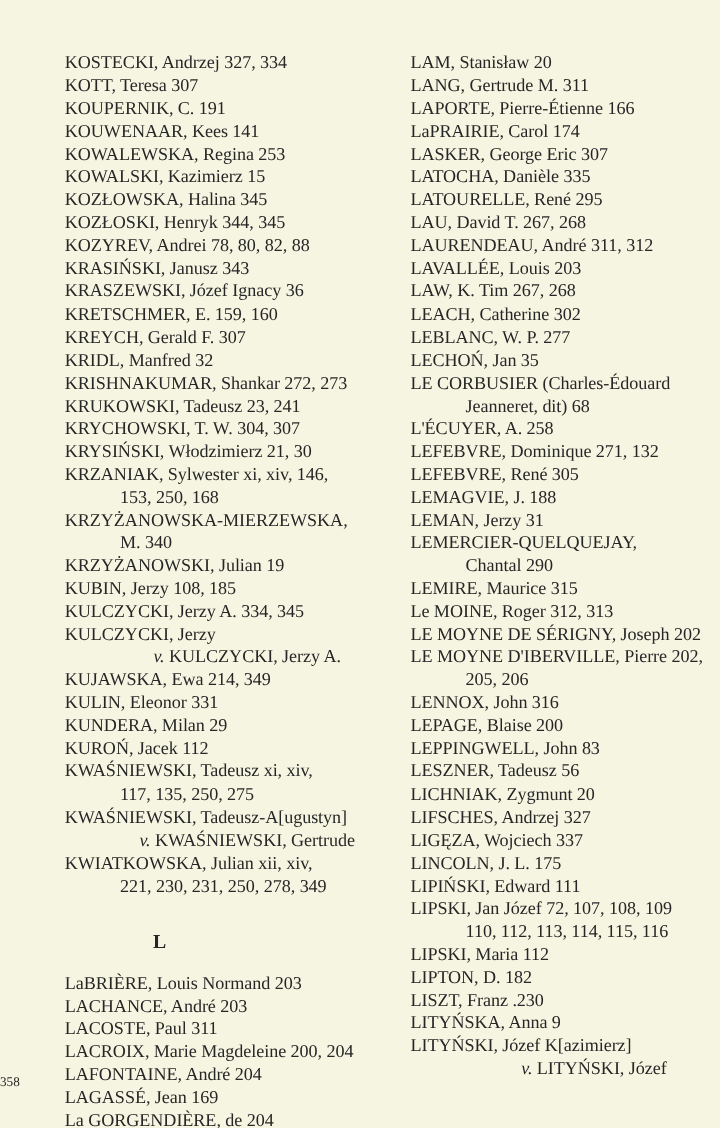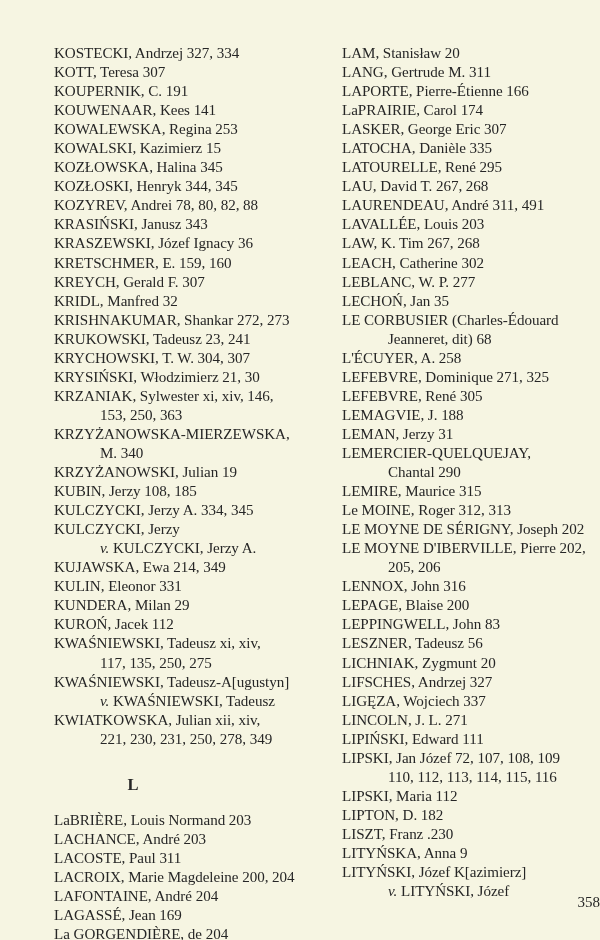--- a/index.html
+++ b/index.html
@@ -40,39 +40,40 @@
     white-space: nowrap;
     letter-spacing: -0.05px;
   }
   .entry .cont {
     display: block;
     padding-left: 46px;
   }
   .entry .xref {
     display: block;
     padding-left: 46px;
+    text-align: center;
   }
   .entry .xref .v {
     font-style: italic;
   }
   .section-letter {
     font-size: 16.5px;
     font-weight: bold;
     text-align: center;
     padding: 26px 0 17px 0;
     line-height: 19px;
     padding-right: 100px;
   }
   .folio {
     position: absolute;
     left: 0;
     right: 0;
     top: 893px;
-    text-align: right;
-    font-size: 15px;
+    text-align: left;
+    font-size: 11px;
     line-height: 18px;
   }
 </style>
 </head>
 <body>
 
 <div class="page">
   <div class="columns">
     <div class="column left" id="col-left">
         <div class="entry"><span>KOSTECKI, Andrzej   327, 334</span></div>
@@ -86,76 +87,76 @@
         <div class="entry"><span>KOZYREV, Andrei   78, 80, 82, 88</span></div>
         <div class="entry"><span>KRASIŃSKI, Janusz  343</span></div>
         <div class="entry"><span>KRASZEWSKI, Józef Ignacy   36</span></div>
         <div class="entry"><span>KRETSCHMER, E.   159, 160</span></div>
         <div class="entry"><span>KREYCH, Gerald F.   307</span></div>
         <div class="entry"><span>KRIDL, Manfred   32</span></div>
         <div class="entry"><span>KRISHNAKUMAR, Shankar   272, 273</span></div>
         <div class="entry"><span>KRUKOWSKI, Tadeusz   23, 241</span></div>
         <div class="entry"><span>KRYCHOWSKI, T. W.   304, 307</span></div>
         <div class="entry"><span>KRYSIŃSKI, Włodzimierz   21, 30</span></div>
-        <div class="entry"><span>KRZANIAK, Sylwester   xi, xiv, 146,</span><span class="cont">153, 250, 363</span></div>
+        <div class="entry"><span>KRZANIAK, Sylwester   xi, xiv, 146,</span><span class="cont">153, 250, 168</span></div>
         <div class="entry"><span>KRZYŻANOWSKA-MIERZEWSKA,</span><span class="cont">M.   340</span></div>
         <div class="entry"><span>KRZYŻANOWSKI, Julian   19</span></div>
         <div class="entry"><span>KUBIN, Jerzy   108, 185</span></div>
         <div class="entry"><span>KULCZYCKI, Jerzy A.   334, 345</span></div>
         <div class="entry"><span>KULCZYCKI, Jerzy</span><span class="xref"><span class="v">v.</span><span> KULCZYCKI, Jerzy A.</span></span></div>
         <div class="entry"><span>KUJAWSKA, Ewa  214, 349</span></div>
         <div class="entry"><span>KULIN, Eleonor  331</span></div>
         <div class="entry"><span>KUNDERA, Milan  29</span></div>
         <div class="entry"><span>KUROŃ, Jacek   112</span></div>
         <div class="entry"><span>KWAŚNIEWSKI, Tadeusz   xi, xiv,</span><span class="cont">117, 135, 250, 275</span></div>
-        <div class="entry"><span>KWAŚNIEWSKI, Tadeusz-A[ugustyn]</span><span class="xref"><span class="v">v.</span><span> KWAŚNIEWSKI, Tadeusz</span></span></div>
+        <div class="entry"><span>KWAŚNIEWSKI, Tadeusz-A[ugustyn]</span><span class="xref"><span class="v">v.</span><span> KWAŚNIEWSKI, Gertrude</span></span></div>
         <div class="entry"><span>KWIATKOWSKA, Julian  xii, xiv,</span><span class="cont">221, 230, 231, 250, 278, 349</span></div>
         <div class="section-letter">L</div>
         <div class="entry"><span>LaBRIÈRE, Louis Normand   203</span></div>
         <div class="entry"><span>LACHANCE, André  203</span></div>
         <div class="entry"><span>LACOSTE, Paul   311</span></div>
         <div class="entry"><span>LACROIX, Marie Magdeleine  200, 204</span></div>
         <div class="entry"><span>LAFONTAINE, André  204</span></div>
         <div class="entry"><span>LAGASSÉ, Jean   169</span></div>
         <div class="entry"><span>La GORGENDIÈRE, de  204</span></div>
       </div>
     <div class="column right" id="col-right">
         <div class="entry"><span>LAM, Stanisław  20</span></div>
         <div class="entry"><span>LANG, Gertrude M.   311</span></div>
         <div class="entry"><span>LAPORTE, Pierre-Étienne   166</span></div>
         <div class="entry"><span>LaPRAIRIE, Carol  174</span></div>
         <div class="entry"><span>LASKER, George Eric  307</span></div>
         <div class="entry"><span>LATOCHA, Danièle  335</span></div>
         <div class="entry"><span>LATOURELLE, René  295</span></div>
         <div class="entry"><span>LAU, David T.   267, 268</span></div>
-        <div class="entry"><span>LAURENDEAU, André  311, 491</span></div>
+        <div class="entry"><span>LAURENDEAU, André  311, 312</span></div>
         <div class="entry"><span>LAVALLÉE, Louis  203</span></div>
         <div class="entry"><span>LAW, K. Tim  267, 268</span></div>
         <div class="entry"><span>LEACH, Catherine  302</span></div>
         <div class="entry"><span>LEBLANC, W. P.  277</span></div>
         <div class="entry"><span>LECHOŃ, Jan  35</span></div>
         <div class="entry"><span>LE CORBUSIER   (Charles-Édouard</span><span class="cont">Jeanneret, dit)   68</span></div>
         <div class="entry"><span>L'ÉCUYER, A.  258</span></div>
-        <div class="entry"><span>LEFEBVRE, Dominique   271, 325</span></div>
+        <div class="entry"><span>LEFEBVRE, Dominique   271, 132</span></div>
         <div class="entry"><span>LEFEBVRE, René  305</span></div>
         <div class="entry"><span>LEMAGVIE, J.   188</span></div>
         <div class="entry"><span>LEMAN, Jerzy  31</span></div>
         <div class="entry"><span>LEMERCIER-QUELQUEJAY,</span><span class="cont">Chantal   290</span></div>
         <div class="entry"><span>LEMIRE, Maurice  315</span></div>
         <div class="entry"><span>Le MOINE, Roger   312, 313</span></div>
         <div class="entry"><span>LE MOYNE DE SÉRIGNY, Joseph  202</span></div>
         <div class="entry"><span>LE MOYNE D'IBERVILLE, Pierre  202,</span><span class="cont">205, 206</span></div>
         <div class="entry"><span>LENNOX, John  316</span></div>
         <div class="entry"><span>LEPAGE, Blaise  200</span></div>
         <div class="entry"><span>LEPPINGWELL, John  83</span></div>
         <div class="entry"><span>LESZNER, Tadeusz  56</span></div>
         <div class="entry"><span>LICHNIAK, Zygmunt  20</span></div>
         <div class="entry"><span>LIFSCHES, Andrzej  327</span></div>
         <div class="entry"><span>LIGĘZA, Wojciech  337</span></div>
-        <div class="entry"><span>LINCOLN, J. L.  271</span></div>
+        <div class="entry"><span>LINCOLN, J. L.  175</span></div>
         <div class="entry"><span>LIPIŃSKI, Edward   111</span></div>
         <div class="entry"><span>LIPSKI, Jan Józef  72, 107, 108, 109</span><span class="cont">110, 112, 113, 114, 115, 116</span></div>
         <div class="entry"><span>LIPSKI, Maria 112</span></div>
         <div class="entry"><span>LIPTON, D. 182</span></div>
         <div class="entry"><span>LISZT, Franz .230</span></div>
         <div class="entry"><span>LITYŃSKA, Anna   9</span></div>
         <div class="entry"></div>
         <div class="entry"><span>LITYŃSKI, Józef K[azimierz]</span><span class="xref"><span class="v">v.</span><span> LITYŃSKI, Józef</span></span></div>
       </div>
   </div>

